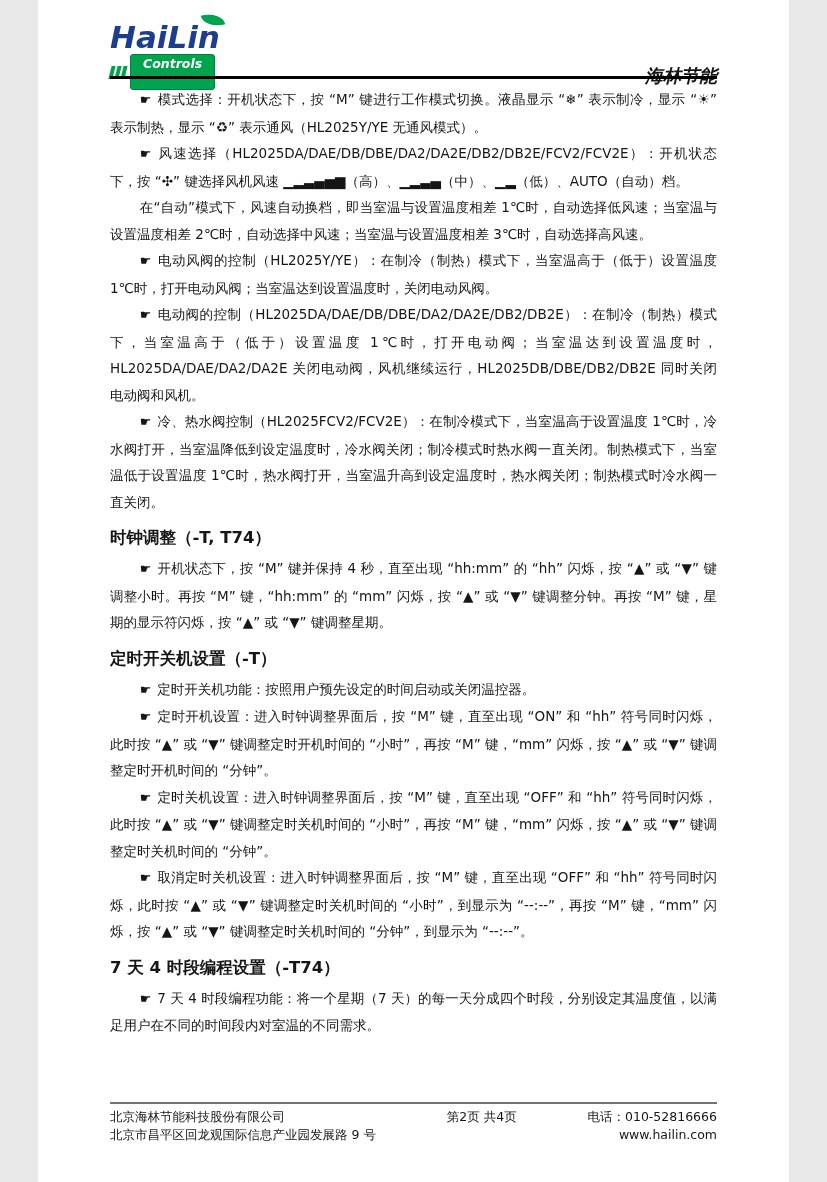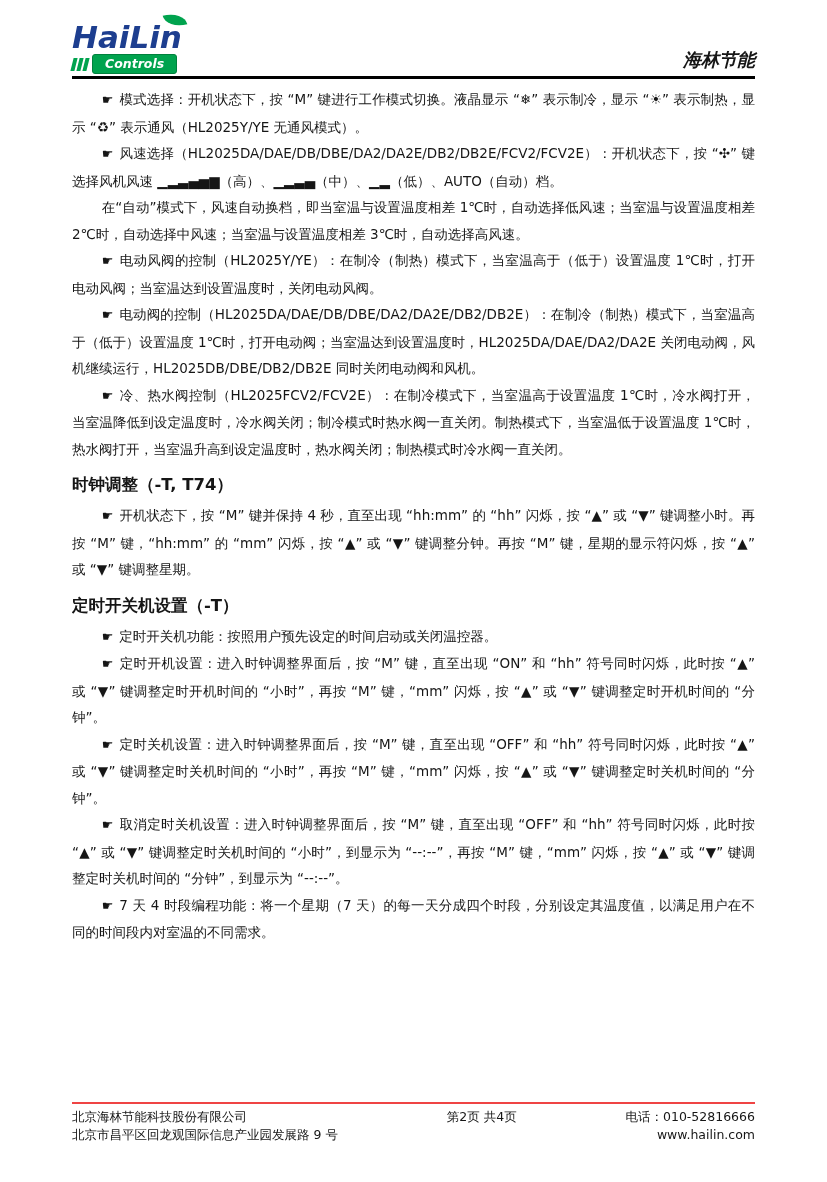--- a/index.html
+++ b/index.html
@@ -1,18 +1,18 @@
 <!DOCTYPE html>
 <html style="--brand-blue: #1d3e8f; --brand-green: #00a34e;"><head>
 <meta charset="utf-8">
 <style>
   html,body { margin:0; padding:0; background:#e8e8e8; }
   .page {
     position:relative;
-    width:827px; height:1182px;
+    width:751px; height:1182px;
     margin:0 auto;
     background:#ffffff;
     font-family:"DejaVu Sans", sans-serif;
     color:#161616;
     overflow:hidden;
   }
 
   
   .header {
     position:absolute; left:72px; right:72px; top:22px;
@@ -35,21 +35,21 @@
   .logo-bars { display:flex; gap:2px; }
   .logo-bars i {
     display:block; width:4px; height:13px;
     background:var(--brand-green,#00a34e);
     transform:skewX(-14deg);
   }
   .logo-pill {
     background:var(--brand-green,#00a34e);
     color:#ffffff; font-weight:bold; font-style:italic;
     font-size:12.5px; line-height:15px;
-    padding:1px 12px 2px 12px;
+    padding:1px 12px 18px 12px;
     border-radius:3px;
     border:1px solid #00813d;
   }
   .header-right {
     font-weight:bold; font-style:italic;
     font-size:18px; padding-bottom:2px;
   }
   .header-rule {
     position:absolute; left:72px; right:72px; top:76px;
     border-bottom:3px solid #000;
@@ -65,21 +65,21 @@
   .para { margin:0; text-indent:2.2em; }
   .pointer { font-size:13px; margin-right:6px; }
   .heading {
     font-weight:bold; font-size:16.5px; line-height:24px;
     margin:11px 0 5px 0; text-indent:0; text-align:left;
   }
 
   
   .footer {
     position:absolute; left:72px; right:72px; top:1102px;
-    border-top:2px solid #ef4444;
+    border-top:2px solid #737373;
     padding-top:4px;
     display:flex; justify-content:space-between; align-items:flex-start;
     font-size:12.5px; line-height:18px;
   }
   .footer-left  { text-align:left; }
   .footer-center{ text-align:center; }
   .footer-right { text-align:right; }
 </style>
 </head>
 <body>
@@ -110,20 +110,21 @@
       <p class="para"><span class="pointer">☛</span>电动风阀的控制（HL2025Y/YE）：在制冷（制热）模式下，当室温高于（低于）设置温度 1℃时，打开电动风阀；当室温达到设置温度时，关闭电动风阀。</p>
       <p class="para"><span class="pointer">☛</span>电动阀的控制（HL2025DA/DAE/DB/DBE/DA2/DA2E/DB2/DB2E）：在制冷（制热）模式下，当室温高于（低于）设置温度 1℃时，打开电动阀；当室温达到设置温度时，HL2025DA/DAE/DA2/DA2E 关闭电动阀，风机继续运行，HL2025DB/DBE/DB2/DB2E 同时关闭电动阀和风机。</p>
       <p class="para"><span class="pointer">☛</span>冷、热水阀控制（HL2025FCV2/FCV2E）：在制冷模式下，当室温高于设置温度 1℃时，冷水阀打开，当室温降低到设定温度时，冷水阀关闭；制冷模式时热水阀一直关闭。制热模式下，当室温低于设置温度 1℃时，热水阀打开，当室温升高到设定温度时，热水阀关闭；制热模式时冷水阀一直关闭。</p>
       <div class="heading">时钟调整（-T, T74）</div>
       <p class="para"><span class="pointer">☛</span>开机状态下，按 “M” 键并保持 4 秒，直至出现 “hh:mm” 的 “hh” 闪烁，按 “▲” 或 “▼” 键调整小时。再按 “M” 键，“hh:mm” 的 “mm” 闪烁，按 “▲” 或 “▼” 键调整分钟。再按 “M” 键，星期的显示符闪烁，按 “▲” 或 “▼” 键调整星期。</p>
       <div class="heading">定时开关机设置（-T）</div>
       <p class="para"><span class="pointer">☛</span>定时开关机功能：按照用户预先设定的时间启动或关闭温控器。</p>
       <p class="para"><span class="pointer">☛</span>定时开机设置：进入时钟调整界面后，按 “M” 键，直至出现 “ON” 和 “hh” 符号同时闪烁，此时按 “▲” 或 “▼” 键调整定时开机时间的 “小时”，再按 “M” 键，“mm” 闪烁，按 “▲” 或 “▼” 键调整定时开机时间的 “分钟”。</p>
       <p class="para"><span class="pointer">☛</span>定时关机设置：进入时钟调整界面后，按 “M” 键，直至出现 “OFF” 和 “hh” 符号同时闪烁，此时按 “▲” 或 “▼” 键调整定时关机时间的 “小时”，再按 “M” 键，“mm” 闪烁，按 “▲” 或 “▼” 键调整定时关机时间的 “分钟”。</p>
       <p class="para"><span class="pointer">☛</span>取消定时关机设置：进入时钟调整界面后，按 “M” 键，直至出现 “OFF” 和 “hh” 符号同时闪烁，此时按 “▲” 或 “▼” 键调整定时关机时间的 “小时”，到显示为 “--:--”，再按 “M” 键，“mm” 闪烁，按 “▲” 或 “▼” 键调整定时关机时间的 “分钟”，到显示为 “--:--”。</p>
+      <div class="heading">7 天 4 时段编程设置（-T74）</div>
       <p class="para"><span class="pointer">☛</span>7 天 4 时段编程功能：将一个星期（7 天）的每一天分成四个时段，分别设定其温度值，以满足用户在不同的时间段内对室温的不同需求。</p>
     </div>
 
   <div class="footer">
     <div class="footer-left">
       <div>北京海林节能科技股份有限公司</div>
       <div>北京市昌平区回龙观国际信息产业园发展路 9 号</div>
     </div>
     <div class="footer-center">第2页  共4页</div>
     <div class="footer-right">

